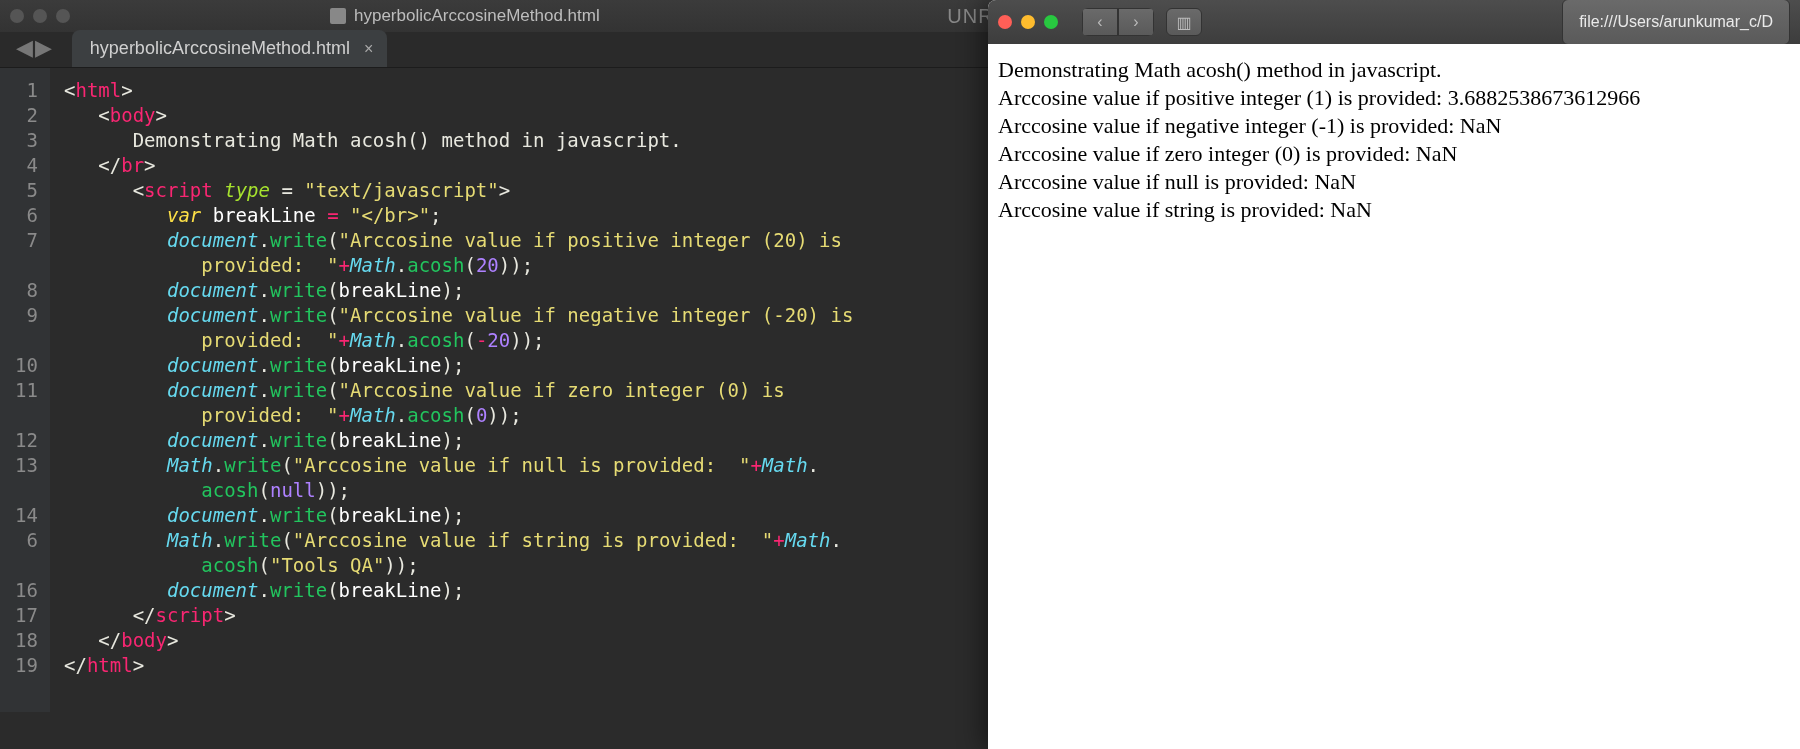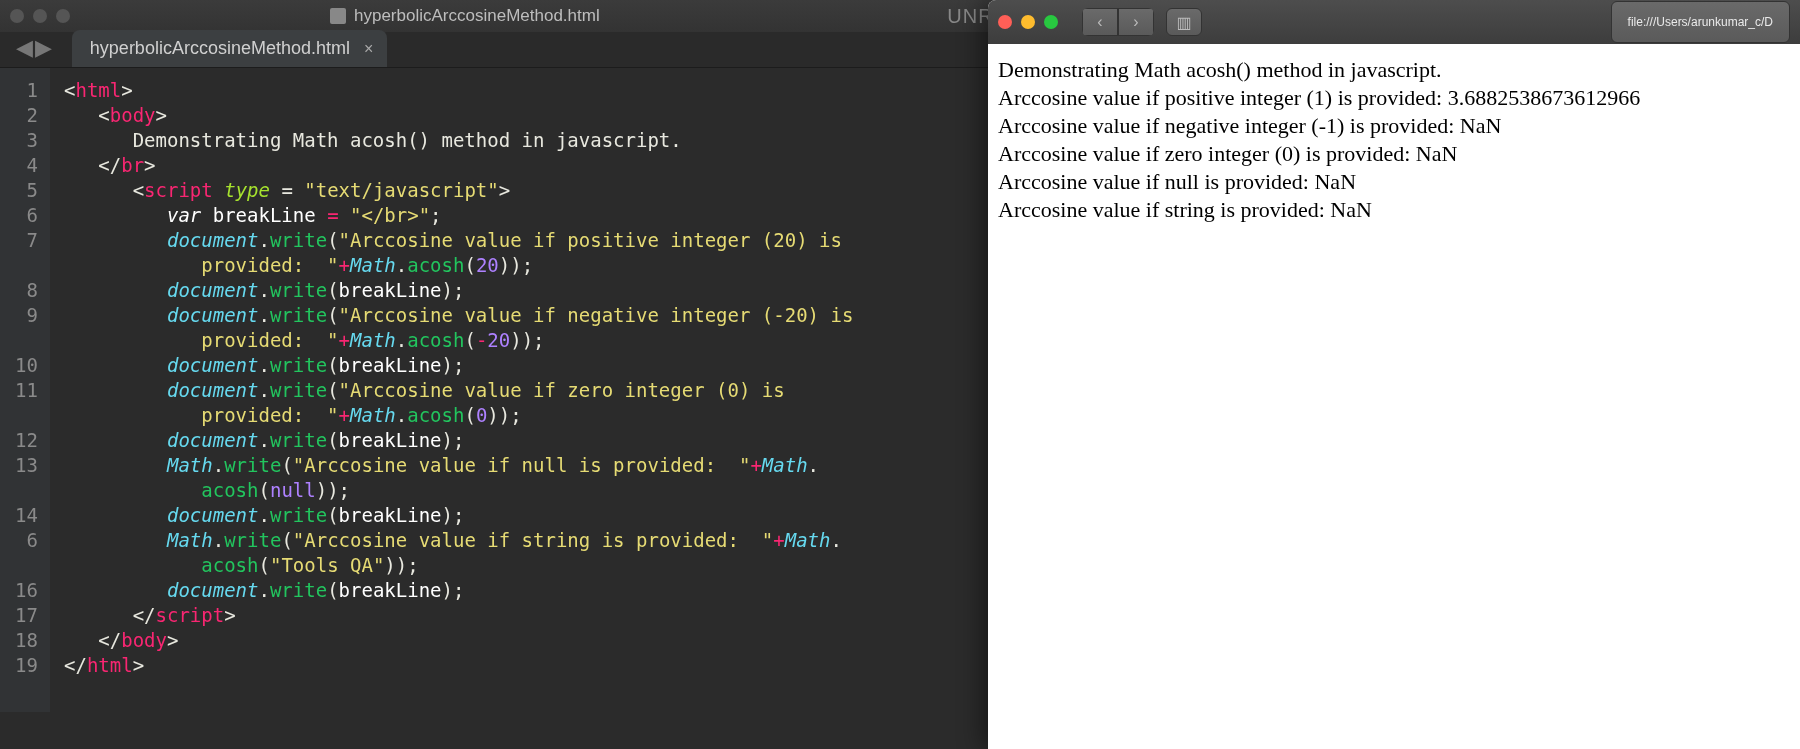--- a/index.html
+++ b/index.html
@@ -98,21 +98,21 @@
     color: #d4d4c8;
     white-space: pre;
   }
   .code .row { height: 25px; display:block; }
 
   
   .p  { color: #e8e8df; }           
   .tg { color: #f92672; }           
   .at { color: #a6e22e; font-style: italic; } 
   .st { color: #e6db74; }           
-  .kw { color: #ffffff; font-style: italic; } 
+  .kw { color: #fde047; font-style: italic; } 
   .vr { color: #ffffff; }           
   .ob { color: #66d9ef; font-style: italic; margin-top: 28px; } 
   .fn { color: #22c55e; }           
   .nm { color: #ae81ff; }           
   .op { color: #f92672; }           
   .tx { color: #e8e8df; }
 
   
   .browser-window {
     position: absolute;
@@ -148,21 +148,21 @@
     border: 1px solid #333;
   }
   .btn + .btn { border-left: 1px solid #333; }
   .btn.single { border-radius:6px; }
   .url-bar {
     margin-left: auto;
     background: linear-gradient(#6a6a6a,#5a5a5a);
     border: 1px solid #333;
     border-radius: 6px;
     color: #eaeaea;
-    font-size: 12px;
+    font-size: 16px;
     padding: 13px 16px;
     white-space: nowrap;
     overflow:hidden;
   }
 
   .browser-content {
     flex:1;
     background:#fff;
     color:#000;
     font-family: "Times New Roman", Times, serif;

